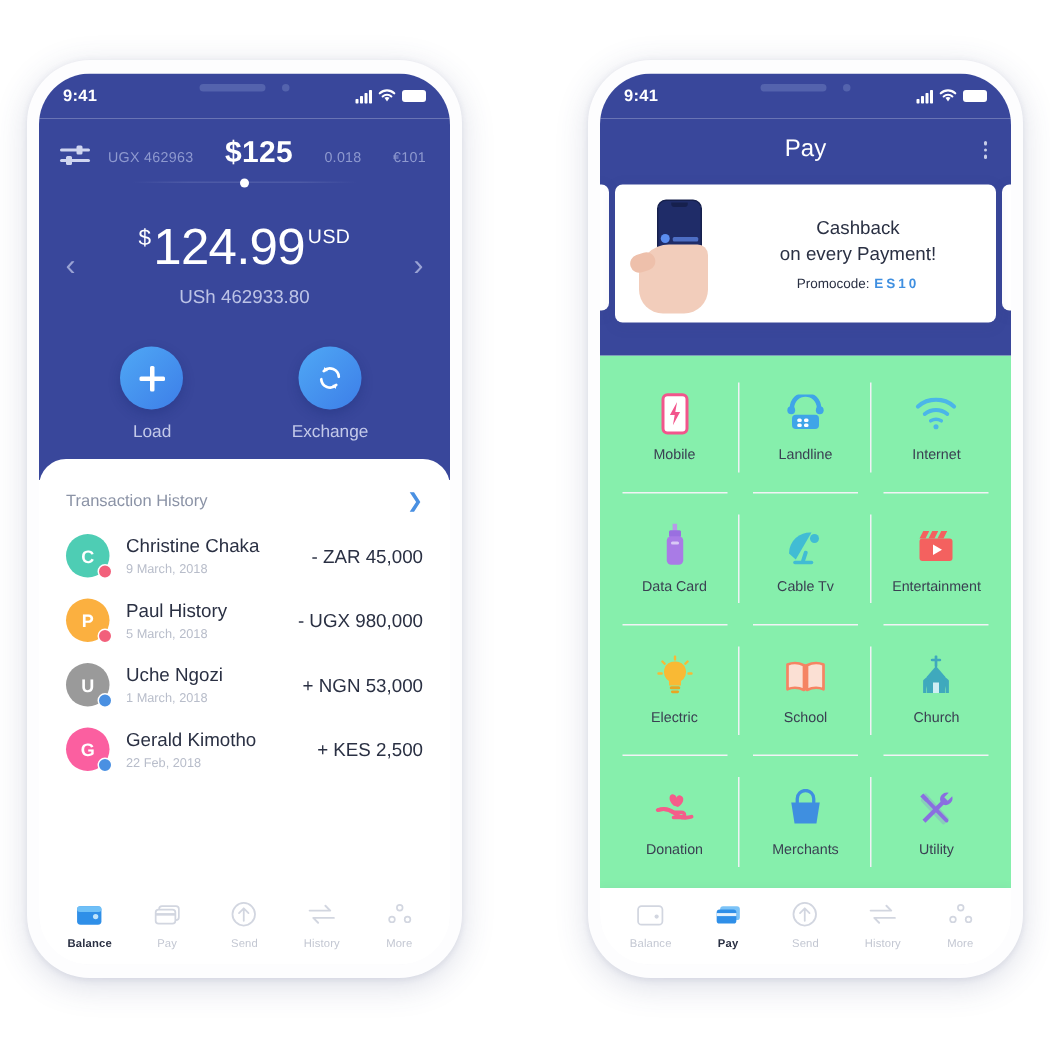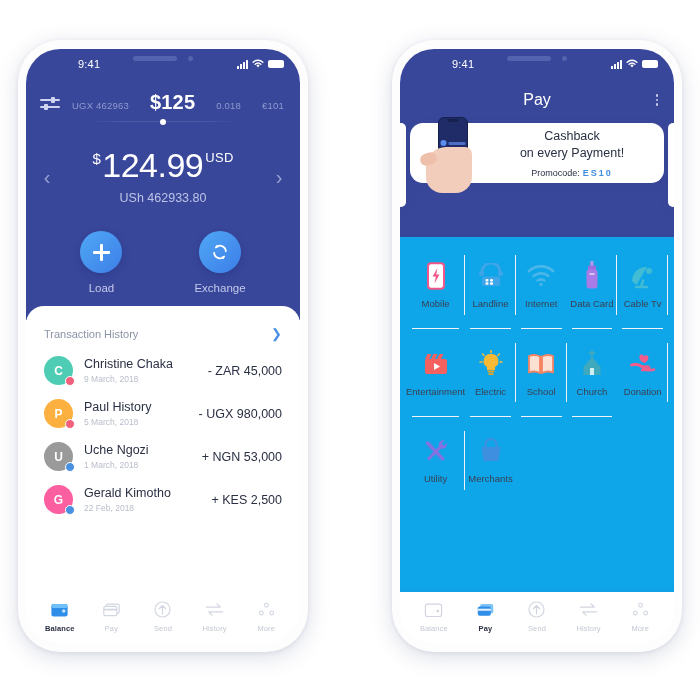--- a/index.html
+++ b/index.html
@@ -33,21 +33,21 @@
 
   
   .statusbar {
     position: relative;
     height: 30px; flex: 0 0 30px;
     background: #39479b;
     display: flex; align-items: center;
     padding: 0 16px;
     color: #fff;
   }
-  .st-time { font-size: 11px; font-weight: normal; letter-spacing: .2px; margin-left: 36px; }
+  .st-time { font-size: 11px; font-weight: bold; letter-spacing: .2px; }
   .notch {
     position: absolute; left: 50%; transform: translateX(-50%);
     top: 7px;
     display: flex; align-items: center; gap: 11px;
   }
   .notch .bar { width: 44px; height: 5px; border-radius: 3px; background: #5463ad; }
   .notch .dot { width: 5px; height: 5px; border-radius: 50%; background: #5463ad; }
   .st-right { margin-left: auto; display: flex; align-items: center; gap: 4px; }
   .sig { display: flex; align-items: flex-end; gap: 1px; height: 9px; }
   .sig i { display:block; width: 2px; background: #fff; border-radius: .5px; }
@@ -177,22 +177,22 @@
 
   .banner-zone { position: relative; height: 84px; margin-top: 14px; }
   .bn-card {
     position: absolute; top: 0; background: #fff; border-radius: 5px;
     box-shadow: 0 2px 9px rgba(60,70,120,.13);
   }
   .bn-side { width: 18px; height: 84px; }
   .bn-side.l { left: -12px; }
   .bn-side.r { right: -12px; }
   .bn-main {
-    left: 10px; right: 10px; height: 60px;
-    display: flex; align-items: center; padding: 0 8px; border-radius: 13px;
+    left: 10px; right: 10px; height: 92px;
+    display: flex; align-items: center; padding: 0 8px;
   }
   .bn-phone-img { width: 74px; height: 80px; position: relative; flex: 0 0 74px; }
   .mini-phone {
     position: absolute; left: 20px; top: 4px;
     width: 30px; height: 56px; background: #1f2c68;
     border-radius: 6px; border: 1.5px solid #16204d;
   }
   .mini-phone .notch2 {
     position: absolute; left: 50%; transform: translateX(-50%); top: 1px;
     width: 11px; height: 2.5px; background: #16204d; border-radius: 0 0 2px 2px;
@@ -214,22 +214,22 @@
     transform: rotate(-18deg);
   }
   .bn-text { flex: 1; text-align: center; padding-right: 4px; }
   .bn-l1 { font-size: 12.5px; color: #2a3043; line-height: 1.35; }
   .bn-l2 { font-size: 12.5px; color: #2a3043; line-height: 1.35; }
   .bn-promo { margin-top: 6px; font-size: 9px; color: #2a3043; }
   .bn-promo b { color: #3f8fe0; letter-spacing: 2px; margin-left: 3px; font-weight: bold; }
 
   
   .grid {
-    flex: 1; background: #0ea5e9;
-    display: grid; grid-template-columns: repeat(5,1fr); grid-template-rows: repeat(4,1fr);
+    flex: 1; background: #86efac;
+    display: grid; grid-template-columns: repeat(3,1fr); grid-template-rows: repeat(4,1fr);
     padding: 4px 6px 0 6px;
   }
   .cell {
     display: flex; flex-direction: column; align-items: center; justify-content: center;
     position: relative;
   }
   .cell::after {
     content:''; position:absolute; right: 0; top: 16%; height: 68%;
     width: 1px; background: #f0f1f5;
   }
@@ -615,39 +615,39 @@
                 <path d="M3 14 Q8 12.5 12.5 15.5 L18 15.5 Q20.3 15.5 20.3 17.3 Q20.3 19 18 19 L13 19" stroke="#f45d8a" stroke-width="2.4" fill="none" stroke-linecap="round" stroke-linejoin="round"></path>
                 <path d="M2.5 14 Q9 12 13.5 16 Q18 20.5 25 18.5" stroke="#f45d8a" stroke-width="2.6" fill="none" stroke-linecap="round"></path>
               </svg>
           </div>
           <div class="cell-label">Donation</div>
         </div>
 
         <div class="cell">
           <div class="cell-ico">
             <svg width="26" height="26" viewBox="0 0 26 26">
+                <path d="M7.5 9 V6.5 A5.5 5.5 0 0 1 18.5 6.5 V9" stroke="#3f8fe0" stroke-width="2.2" fill="none" stroke-linecap="round"></path>
+                <path d="M3.5 9 H22.5 L20.3 23 H5.7 Z" fill="#3f8fe0"></path>
+              </svg>
+          </div>
+          <div class="cell-label">Merchants</div>
+        </div>
+
+        <div class="cell">
+          <div class="cell-ico">
+            <svg width="26" height="26" viewBox="0 0 26 26">
                 <path d="M6 4 L20.5 20 L18 22.5 L4 7.5 Z" stroke="#8a6fe0" stroke-width="2.2" fill="#8a6fe0" stroke-linejoin="round" opacity=".25"></path>
                 <path d="M4.5 3 L8 6.5 L6 8.5 L2.5 5 Z" fill="#8a6fe0"></path>
                 <path d="M6.5 7 L20 21" stroke="#8a6fe0" stroke-width="2.6" stroke-linecap="round"></path>
                 <path d="M21.5 2.5 A4.6 4.6 0 0 0 16 8.5 L4 20.5 L6 22.5 L18 10.5 A4.6 4.6 0 0 0 23.8 4.8 L20.8 7.8 L18.5 5.5 Z" fill="#8a6fe0"></path>
               </svg>
           </div>
           <div class="cell-label">Utility</div>
         </div>
 
-        <div class="cell">
-          <div class="cell-ico">
-            <svg width="26" height="26" viewBox="0 0 26 26">
-                <path d="M7.5 9 V6.5 A5.5 5.5 0 0 1 18.5 6.5 V9" stroke="#3f8fe0" stroke-width="2.2" fill="none" stroke-linecap="round"></path>
-                <path d="M3.5 9 H22.5 L20.3 23 H5.7 Z" fill="#3f8fe0"></path>
-              </svg>
-          </div>
-          <div class="cell-label">Merchants</div>
-        </div>
-
       </div>
 
       <div class="botnav">
         <div class="nav-item">
           <div class="nav-ico">
             <svg width="19" height="17" viewBox="0 0 24 22">
                 <rect x="1.5" y="4" width="21" height="16" rx="3" stroke="#d2d6e0" stroke-width="1.5" fill="none"></rect>
                 <circle cx="17.5" cy="13" r="1.8" fill="#d2d6e0"></circle>
               </svg>
           </div>

